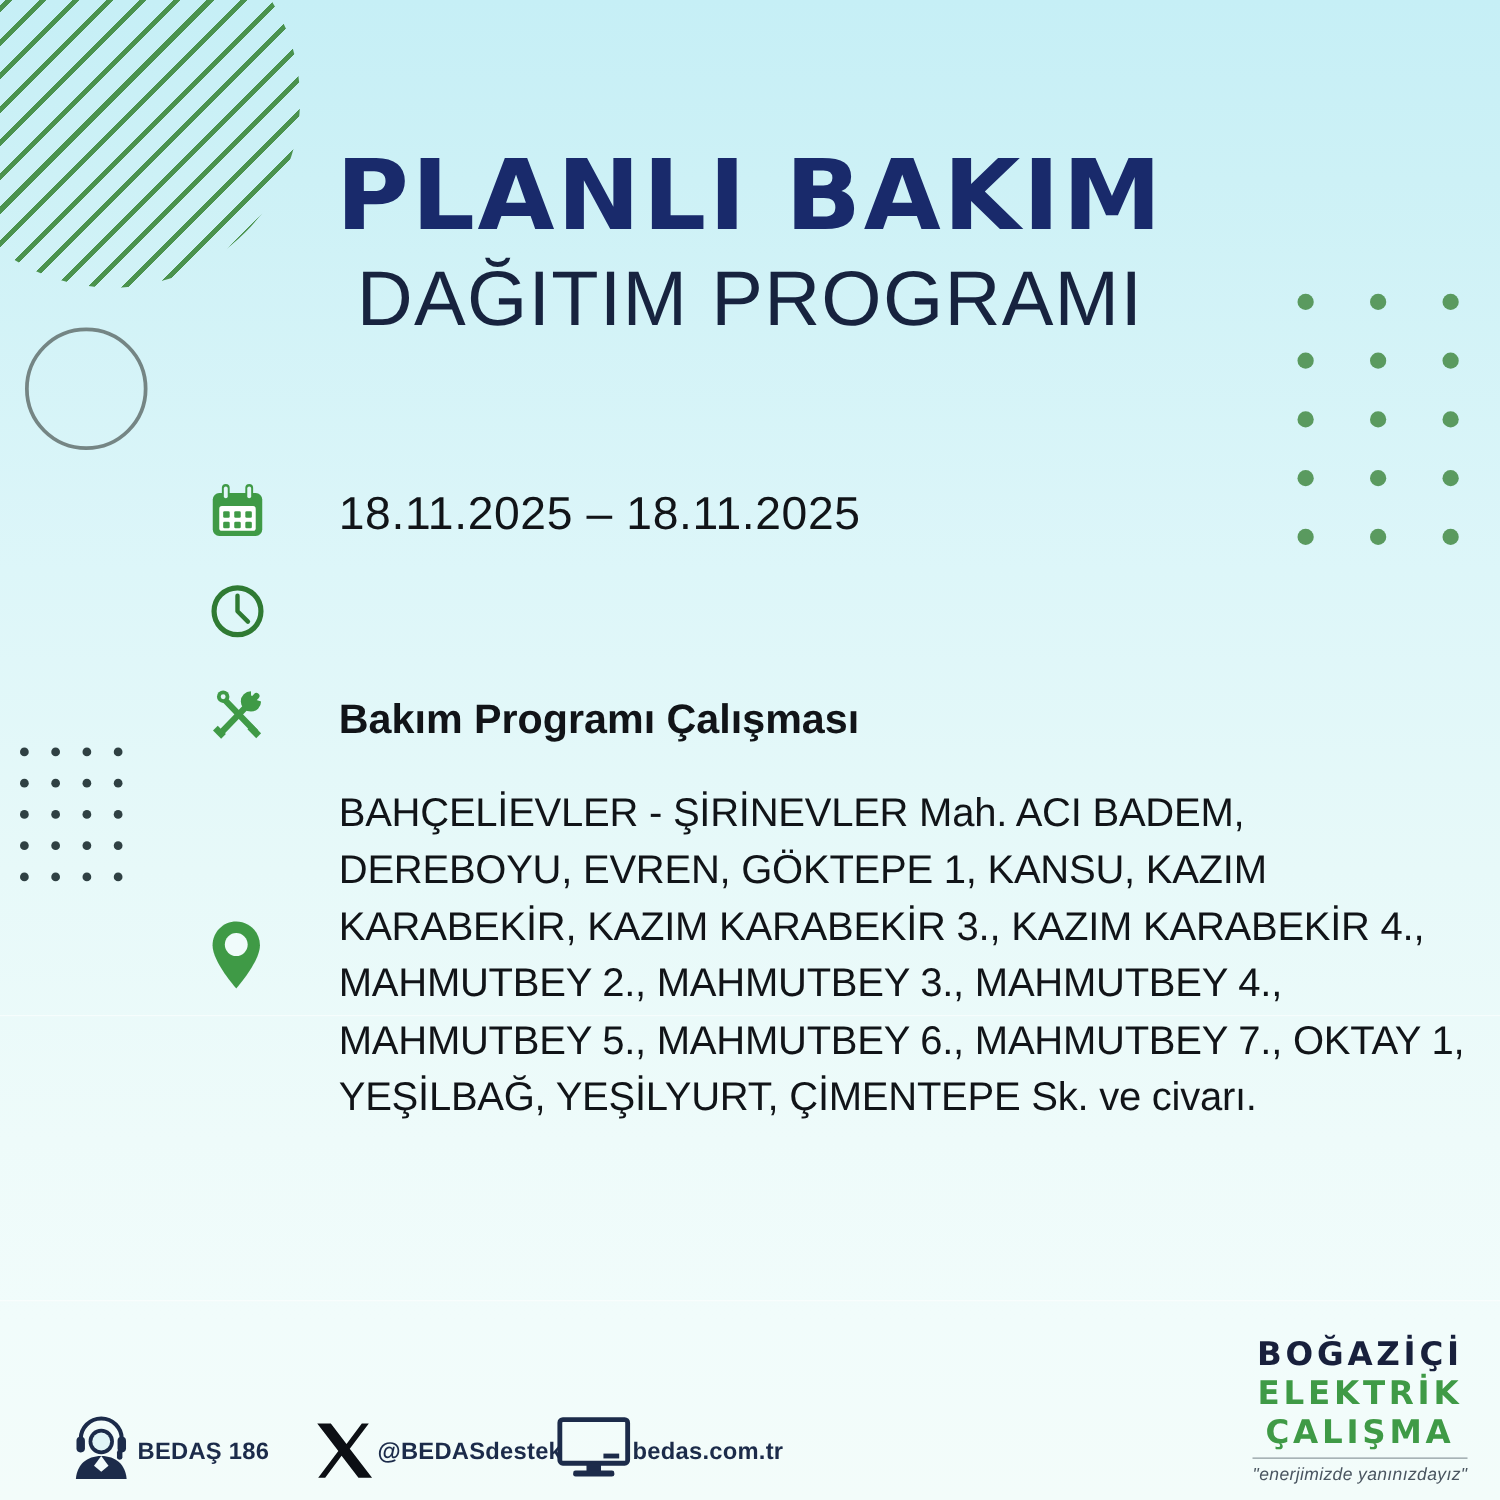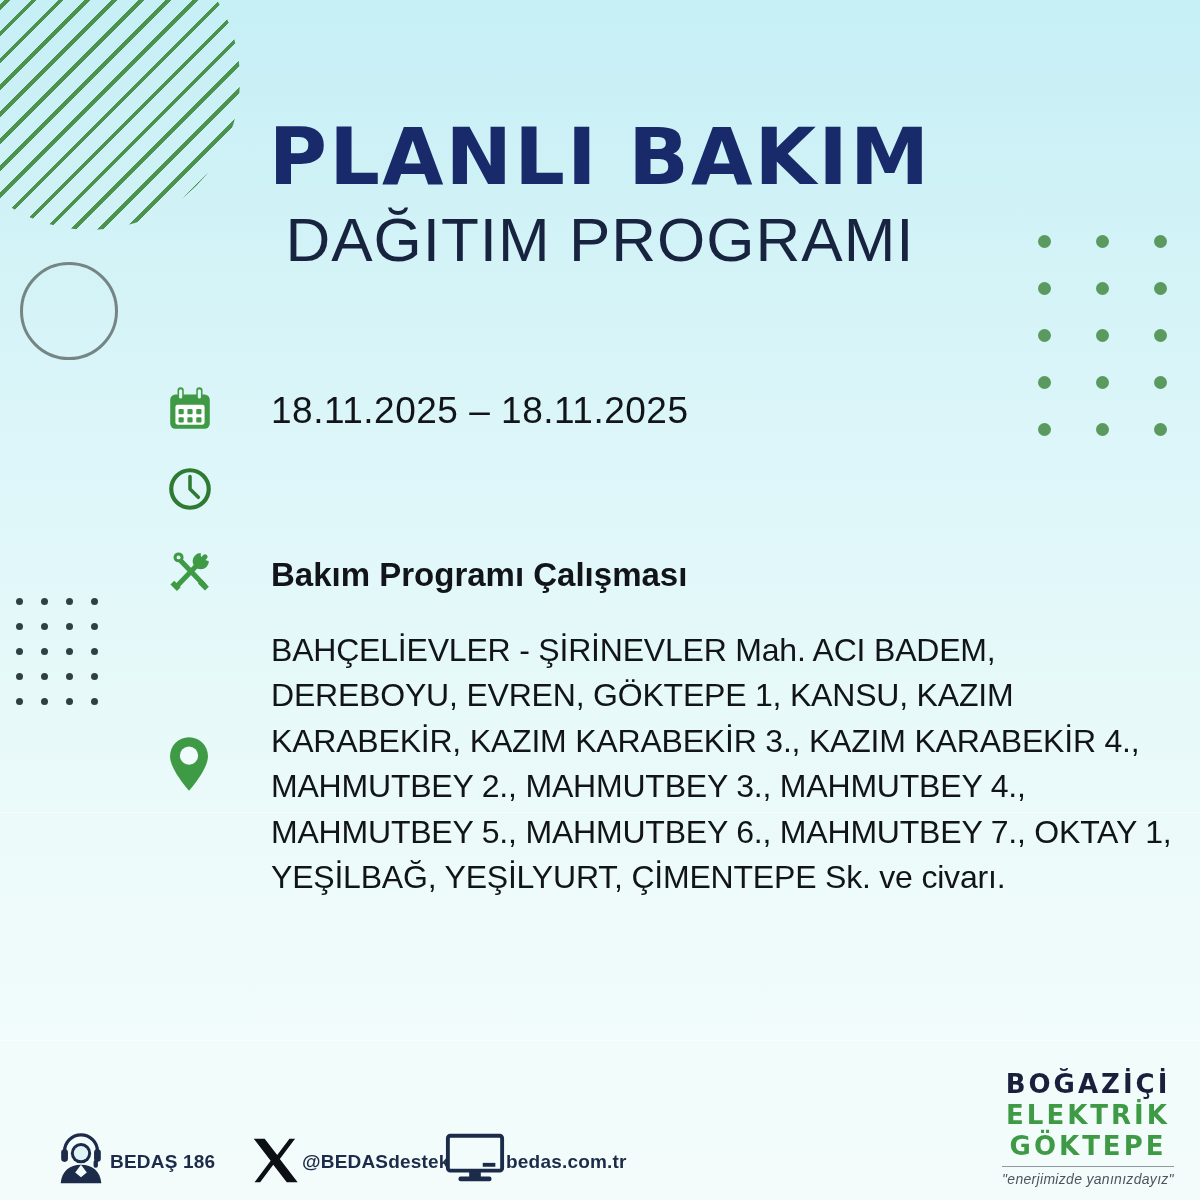--- a/index.html
+++ b/index.html
@@ -417,20 +417,20 @@
           </svg>
         </div>
         <div class="contact-label">bedas.com.tr</div>
       </div>
 
     </div>
 
     <div class="brand">
       <div class="brand-line1">BOĞAZİÇİ</div>
       <div class="brand-line2">ELEKTRİK</div>
-      <div class="brand-line3">GÖKTEPE</div>
+      <div class="brand-line3">ÇALIŞMA</div>
       <div class="brand-rule"></div>
       <div class="brand-tag">"enerjimizde yanınızdayız"</div>
     </div>
 
   </div>
 
 </div>
 
 </body></html>

